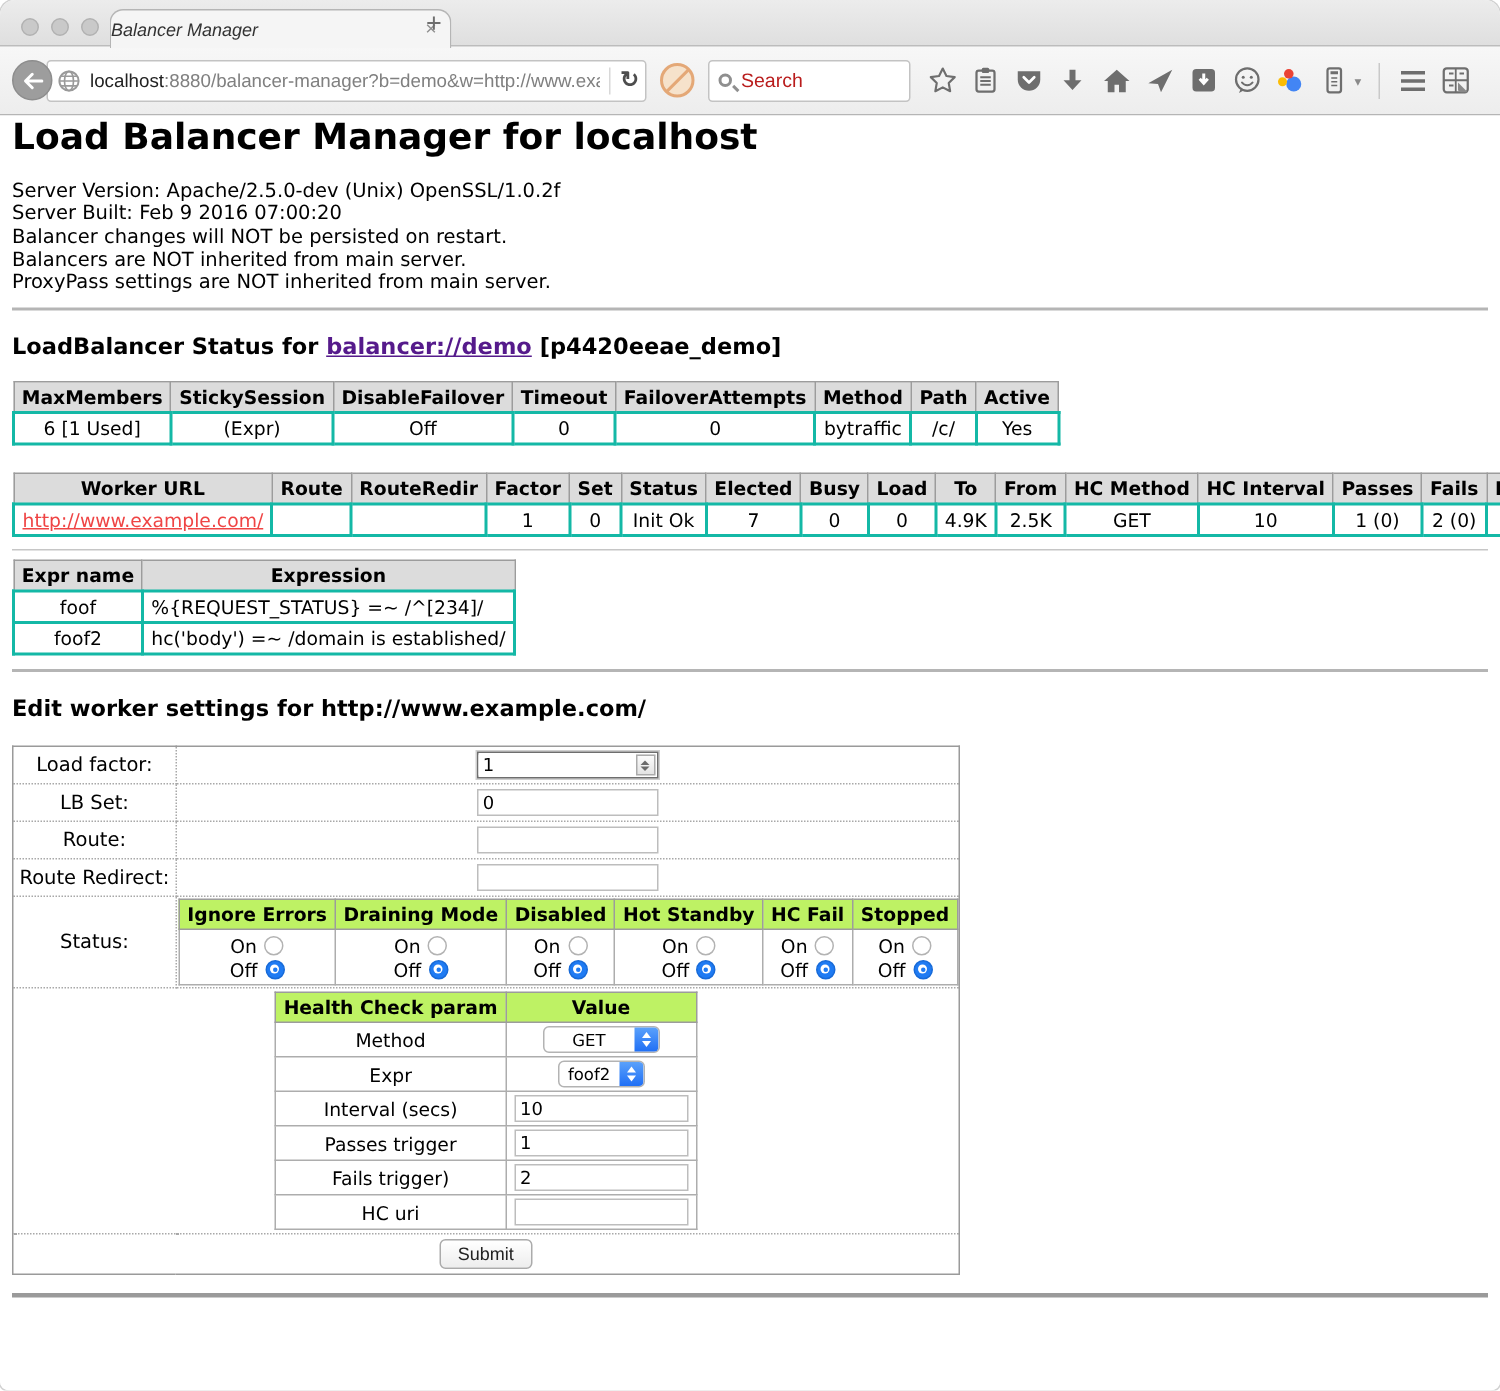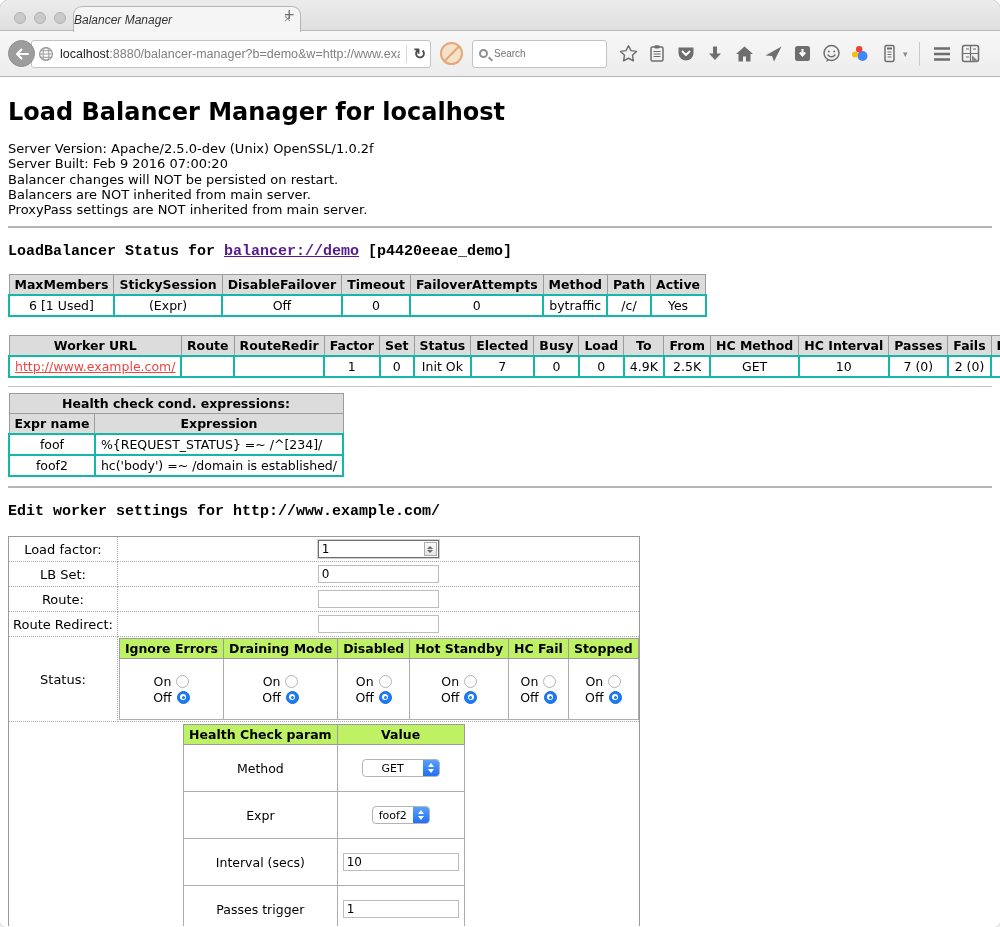--- a/index.html
+++ b/index.html
@@ -33,33 +33,33 @@
   .url-sep { width:1px; height:18px; background:#d8d8d8; margin:0 6px; }
   .reload { font-size:15px; color:#4d4d4d; font-weight:bold; line-height:1; }
   .blocked { width:23px; height:23px; border-radius:50%; border:2px solid #e4a877; background:#f6e2cb;
              margin:0 9px; position:relative; flex:none; }
   .blocked::after { content:""; position:absolute; left:-1px; top:9px; width:21px; height:2px;
                     background:#e4a877; transform:rotate(-45deg); }
   .searchbar { display:flex; align-items:center; width:135px; height:28px; background:#fff;
                border:1px solid #c3c3c3; border-radius:3px; padding:0 6px; flex:none; }
   .mag { width:9px; height:9px; border:2px solid #8f8f8f; border-radius:50%; position:relative; margin-right:6px; flex:none;}
   .mag::after { content:""; position:absolute; left:7px; top:7px; width:5px; height:2px; background:#8f8f8f; transform:rotate(45deg); }
-  .search-ph { color:#737373; font-size:10px; }
+  .search-ph { color:#b91c1c; font-size:13px; }
   .tools { display:flex; align-items:center; margin-left:10px; gap:7px; }
   .tico { width:22px; height:22px; display:flex; align-items:center; justify-content:center; flex:none; }
   .caret { font-size:9px; color:#8a8a8a; margin-left:-4px; }
   .tool-sep { width:1px; height:24px; background:#c9c9c9; margin:0 4px; }
 
   
   .content { height:849px; background:#fff; padding:0 8px; overflow:hidden; color:#000; }
-  h1.pagetitle { font-size:24px; font-weight:bold; padding-top:21px; margin-bottom:15px; letter-spacing:0; }
+  h1.pagetitle { font-size:24px; font-weight:bold; margin-bottom:15px; letter-spacing:0; }
   .info { font-size:13px; line-height:15.3px; }
   hr.rule { border:none; height:2px; background:#b5b5b5; margin:9px 0; }
   hr.rule-last { border:none; height:3px; background:#9a9a9a; margin:12px 0; }
-  h3.section { font-size:15px; font-weight:bold; margin:15px 0 14px 0;font-family:Liberation Mono, monospace; }
+  h3.section { font-size:15px; font-weight:bold; margin:15px 0 14px 0; }
   h3.section a { color:#551a8b; }
 
   table.dt { border-collapse:collapse; font-size:12.5px; margin-bottom:18px; }
   table.dt th { background:#dcdcdc; border:1px solid #9c9c9c; font-weight:bold; padding:2px 5px; text-align:center; white-space:nowrap; }
   table.dt td { border:2px solid #14b8a6; padding:2px 5px; text-align:center; white-space:nowrap; background:#fff; }
   table.dt td.left { text-align:left; }
   a.plink { color:#ef4444; text-decoration:underline; }
 
   
   table.form { border-collapse:collapse; border:1px solid #9a9a9a; font-size:13px; width:566px; margin-top:16px; }
@@ -70,21 +70,21 @@
   .numwrap { display:inline-flex; align-items:center; border:1px solid #6e6e6e; box-shadow:0 0 0 1px #cfcfcf; background:#fff; width:121px; height:18px; }
   .numwrap input { border:none; outline:none; flex:1; width:90px; font-size:12px; font-family:"DejaVu Sans",sans-serif; padding:0 3px; }
   .spin { width:13px; height:14px; border:1px solid #ababab; background:linear-gradient(#fbfbfb,#e4e4e4);
           display:flex; flex-direction:column; align-items:center; justify-content:center; gap:1px; margin-right:1px; }
   .spin i { width:0; height:0; border-left:3px solid transparent; border-right:3px solid transparent; }
   .spin i.up { border-bottom:3px solid #6a6a6a; }
   .spin i.dn { border-top:3px solid #6a6a6a; }
 
   table.inner { border-collapse:collapse; font-size:12.5px; }
   table.inner th { background:#bef264; border:1px solid #9c9c9c; font-weight:bold; padding:2px 5px; white-space:nowrap; }
-  table.inner td { border:1px solid #adadad; padding:14px 4px; text-align:center; background:#fff; }
+  table.inner td { border:1px solid #adadad; padding:2px 4px; text-align:center; background:#fff; }
 
   .radioline { display:flex; align-items:center; justify-content:center; gap:5px; height:16px; font-size:12.5px; }
   .radio { width:13px; height:13px; border-radius:50%; background:#fff; border:1px solid #b3b3b3; display:inline-block; }
   .radio.sel { background:#1f7bf3; border:1px solid #176ad8; position:relative; }
   .radio.sel .w { position:absolute; left:2.5px; top:2.5px; width:6px; height:6px; border-radius:50%; background:#fff; }
   .radio.sel .w i { position:absolute; left:1.5px; top:1.5px; width:3px; height:3px; border-radius:50%; background:#1f7bf3; display:block; }
 
   .selbox { display:inline-flex; align-items:center; border:1px solid #b3b3b3; border-radius:4px; background:#fff; height:18px; overflow:hidden; vertical-align:middle; }
   .selbox .sval { font-size:11px; padding:0 6px; flex:1; text-align:center; }
   .stepper { width:16px; height:18px; background:linear-gradient(#5ea4fb,#1c6cf5); display:flex; flex-direction:column; align-items:center; justify-content:center; gap:2px; border-radius:0 3px 3px 0; }
@@ -287,35 +287,32 @@
         <td>1</td>
         <td>0</td>
         <td>Init Ok</td>
         <td>7</td>
         <td>0</td>
         <td>0</td>
         <td>4.9K</td>
         <td>2.5K</td>
         <td>GET</td>
         <td>10</td>
-        <td>7 (0)</td>
+        <td>1 (0)</td>
         <td>2 (0)</td>
         <td></td>
 
       </tr>
     </tbody>
       </table>
 
     <hr class="rule" style="height:1px;background:#c6c6c6;margin:6px 0">
 
     <table class="dt" style="margin-bottom:6px">
       <tbody>
-          <tr>
-        <th colspan="2">Health check cond. expressions:</th>
-      </tr>
       <tr>
         <th style="width:74px">Expr name</th>
         <th style="width:234px">Expression</th>
       </tr>
       <tr>
         <td>foof</td>
         <td class="left">%{REQUEST_STATUS} =~ /^[234]/</td>
       </tr>
       <tr>
         <td>foof2</td>
@@ -501,19 +498,24 @@
               <td>Fails trigger)</td>
               <td><input class="hc-input" type="text" value="2" style=""></td>
             </tr>
             <tr>
               <td>HC uri</td>
               <td><input class="hc-input" type="text" value="" style=""></td>
             </tr>
           </tbody></table>
         </td>
       </tr>
+      <tr>
+        <td colspan="2" class="submitrow">
+          <button class="submit">Submit</button>
+        </td>
+      </tr>
       </tbody>
     </table>
 
     <hr class="rule-last">
 
   </div>
 </div>
 
 </body></html>

